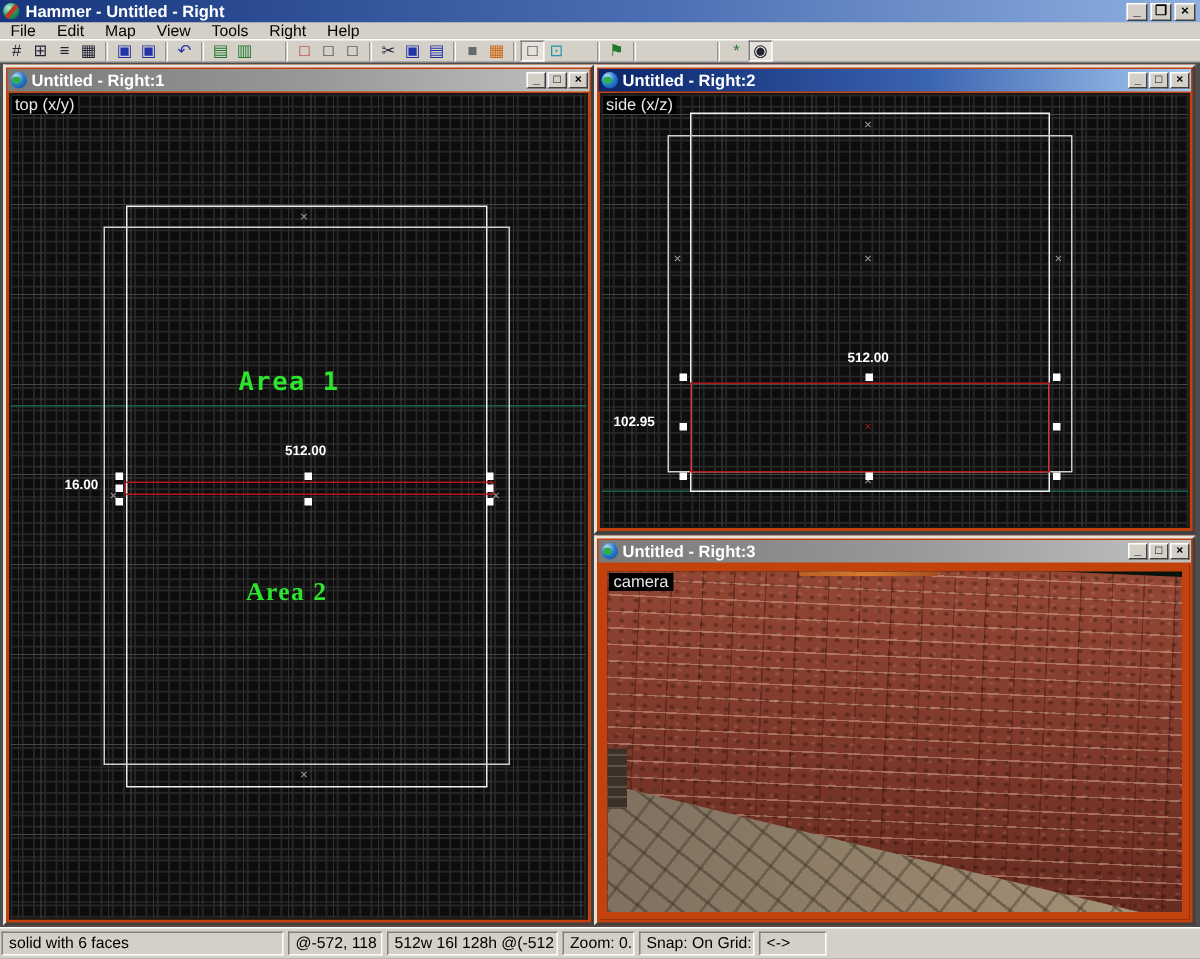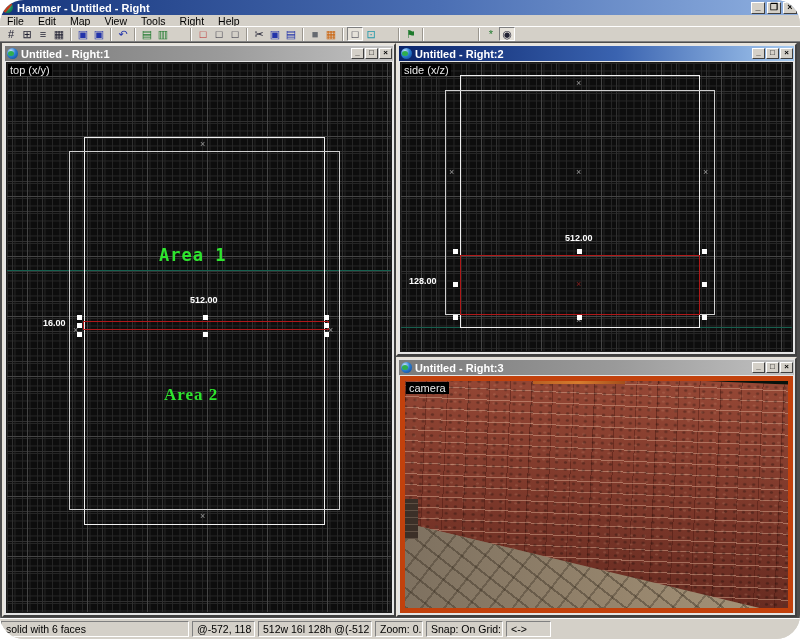--- a/index.html
+++ b/index.html
@@ -1,18 +1,18 @@
 <!DOCTYPE html>
 <html><head>
 <meta charset="utf-8">
 <style>
   * { margin:0; padding:0; box-sizing:border-box; }
   body { font-family:"Liberation Sans", sans-serif; }
   .app { position:relative; width:800px; height:639px; background:#d4d0c8; overflow:hidden;
-         font-size:11px; color:#000;border-radius:24px; }
+         font-size:11px; color:#000; }
 
   
   .titlebar { position:absolute; left:0; top:0; width:800px; height:15px;
     background:linear-gradient(90deg,#16357c,#4b6fb4 55%,#8fb0e0); display:flex; align-items:center;
     color:#fff; font-weight:bold; padding-left:2px; }
   .app-icon { width:11px; height:11px; border-radius:50%; margin-right:4px;
     background:radial-gradient(circle at 35% 30%, #b8f0d8, #1a8f5f 55%, #0d5c3c); position:relative; overflow:hidden;}
   .app-icon i { position:absolute; left:4px; top:-1px; width:3px; height:14px; background:#c23a1e; transform:rotate(40deg); }
   .win-controls { margin-left:auto; display:flex; gap:2px; padding-right:3px; }
   .wbtn { width:14px; height:12px; background:#d4d0c8; border:1px solid;
@@ -31,21 +31,21 @@
     font-size:11px; line-height:11px; color:#223; }
   .tbi.small-text { font-size:8px; font-weight:bold;margin-top:32px; }
   .tsep { width:2px; height:13px; background:#9a968e; border-right:1px solid #fff; margin:0 3px; }
   .c-blue{color:#2233aa}.c-green{color:#1f7a2d}.c-red{color:#bb2222}.c-orange{color:#cc6611}
   .c-cyan{color:#2299aa}.c-gray{color:#666a70}
   .pressed { border:1px solid; border-color:#808080 #fff #fff #808080; background:#e6e2da; }
   .raised  { border:1px solid; border-color:#fff #808080 #808080 #fff; }
 
   
   .mdi { position:absolute; left:0; top:42px; width:800px; height:576px; background:#4d4d4d; }
-  .child { position:absolute; background:#e5e5e5; border:2px solid; border-color:#e8e4dc #404040 #404040 #e8e4dc; padding:1px; }
+  .child { position:absolute; background:#c2410c; border:2px solid; border-color:#e8e4dc #404040 #404040 #e8e4dc; padding:1px; }
   .ctitle { height:15px; display:flex; align-items:center; color:#fff; font-weight:bold; padding-left:2px; }
   .ctitle.active   { background:linear-gradient(90deg,#0a246a,#3a63b0 55%,#a6caf0); }
   .ctitle.inactive { background:linear-gradient(90deg,#7a7a7a,#9a9a9a 55%,#c2c2c2); }
   .globe { width:11px; height:11px; border-radius:50%; margin-right:3px;
     background:radial-gradient(circle at 35% 30%, #cfe8ff, #2a7fd4 45%, #0c3f8c); position:relative; overflow:hidden;}
   .globe i { position:absolute; left:1px; top:3px; width:6px; height:5px; border-radius:50%; background:#2fae4e; }
   .cbtns { margin-left:auto; display:flex; gap:1px; padding-right:1px; }
   .cbtn { width:13px; height:11px; background:#d4d0c8; border:1px solid;
     border-color:#fff #404040 #404040 #fff; font-size:8px; line-height:8px; text-align:center; color:#000; font-weight:bold;}
 
@@ -237,21 +237,21 @@
 
         <span class="marker" style="left:175px; top:16px;">×</span>
         <span class="marker" style="left:48px; top:105px;">×</span>
         <span class="marker" style="left:175px; top:105px;">×</span>
         <span class="marker" style="left:302px; top:105px;">×</span>
         <span class="marker" style="left:175px; top:253px;">×</span>
 
         <div class="redrect" style="left:59px; top:192px; width:240px; height:60px;"></div>
         <span class="marker" style="left:175px; top:217px; color:#8a1f1f;">×</span>
         <span class="mlabel" style="left:164px; top:170px;">512.00</span>
-        <span class="mlabel" style="left:8px; top:213px;">128.00</span>
+        <span class="mlabel" style="left:8px; top:213px;">102.95</span>
 
         <div class="handle" style="left:52px; top:186px;"></div>
         <div class="handle" style="left:52px; top:219px;"></div>
         <div class="handle" style="left:52px; top:252px;"></div>
         <div class="handle" style="left:176px; top:186px;"></div>
         <div class="handle" style="left:176px; top:252px;"></div>
         <div class="handle" style="left:301px; top:186px;"></div>
         <div class="handle" style="left:301px; top:219px;"></div>
         <div class="handle" style="left:301px; top:252px;"></div>
       </div>

